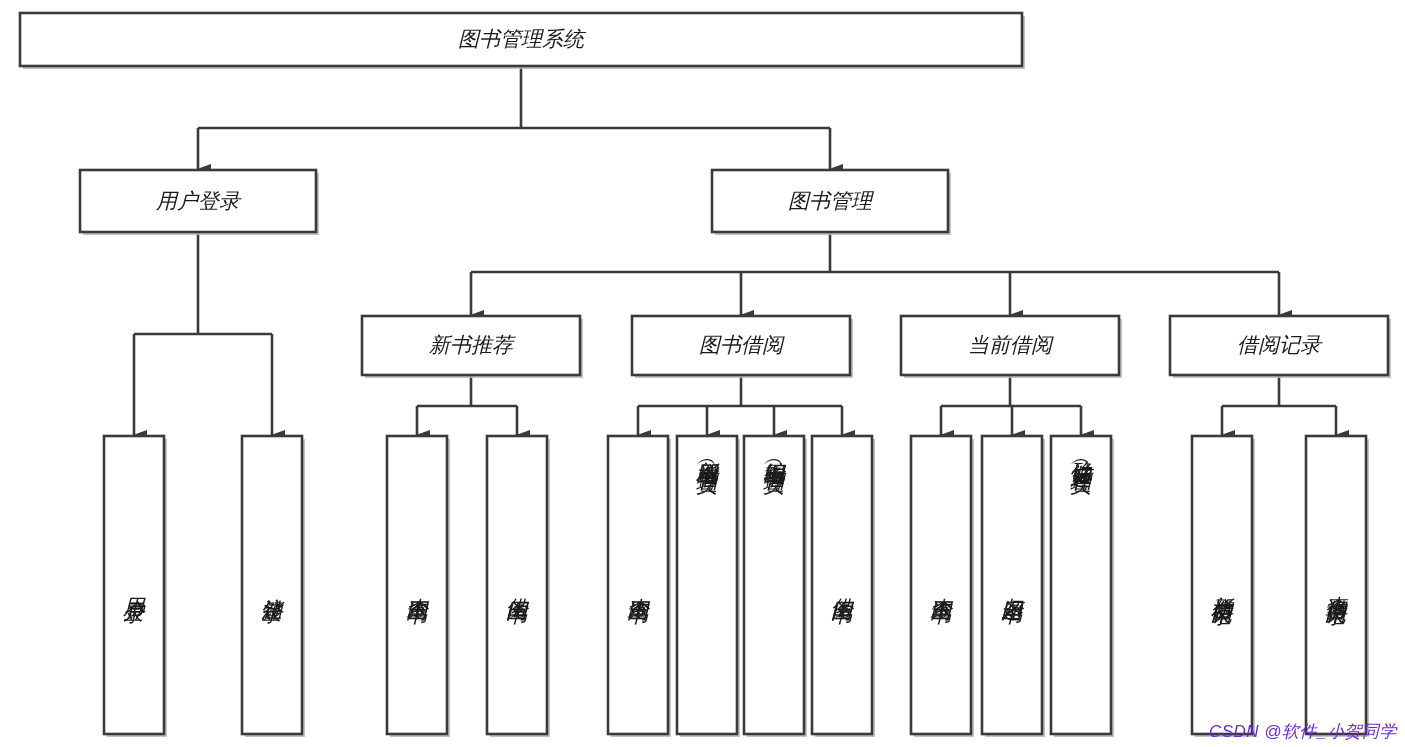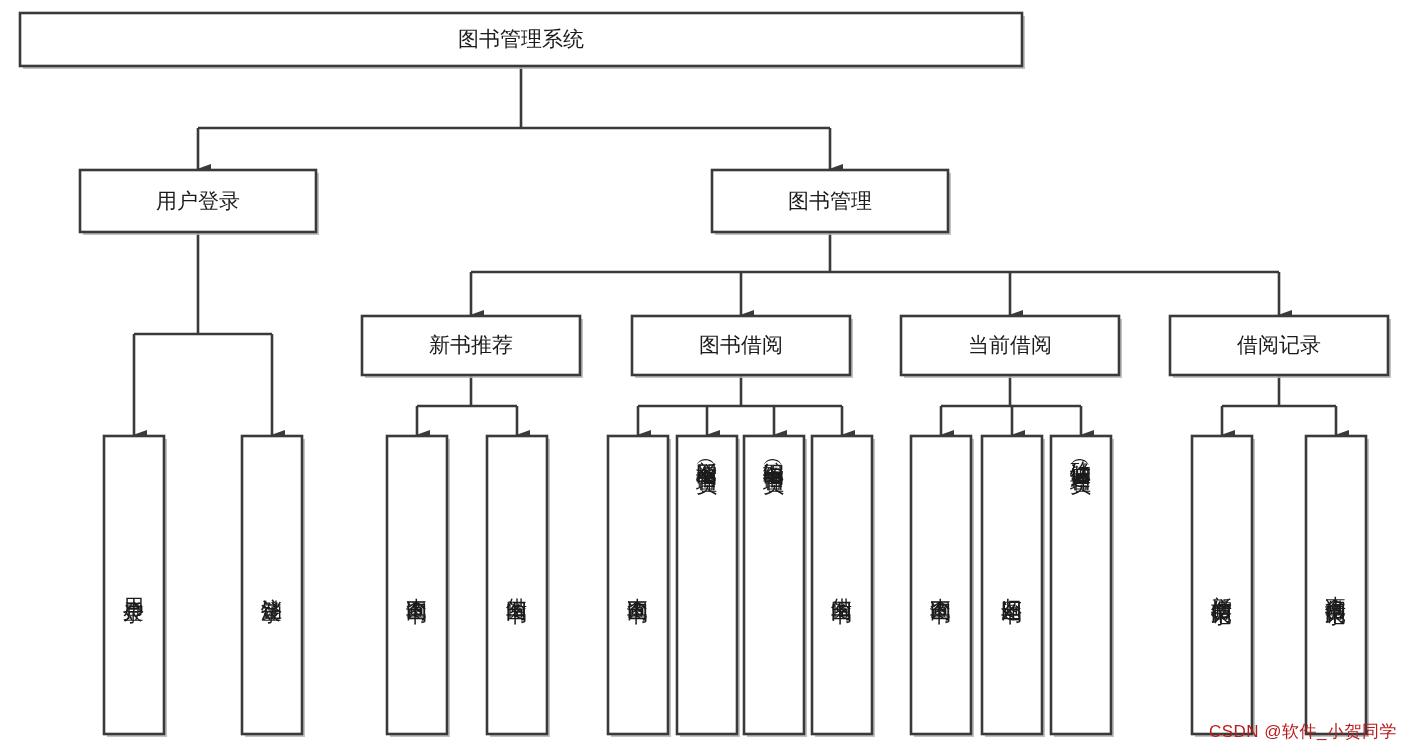--- a/index.html
+++ b/index.html
@@ -1,21 +1,21 @@
 <!DOCTYPE html>
 <html><head>
 <meta charset="utf-8">
 <style>
   html,body{margin:0;padding:0;background:#ffffff;}
   body{
     width:1405px;height:747px;
     font-family:"Liberation Sans","DejaVu Sans",sans-serif;
     overflow:hidden;
   }
-  #diagram-root{position:relative;width:1405px;height:747px;background:#fff;}
+  #diagram-root{position:relative;width:1405px;height:747px;background:#fff;font-style:italic;}
   svg#tree{position:absolute;left:0;top:0;width:1405px;height:747px;display:block;}
 
   .box-rect{fill:#ffffff;stroke:#3a3a3a;stroke-width:2.6;}
   .box-shadow{fill:#b8b8b8;opacity:.85;}
   .link{stroke:#3a3a3a;stroke-width:2.6;fill:none;stroke-linecap:butt;}
   .arrow-head{fill:#3a3a3a;}
 
   text{fill:#1b1b1b;}
   .h-label{
     font-size:21px;
@@ -36,21 +36,21 @@
     display:flex;
     align-items:flex-start;
     justify-content:center;
     pointer-events:none;
   }
   .v-label-wrap.mid{align-items:center;}
   .watermark{
     position:absolute;
     right:8px;bottom:4px;
     font-size:17px;
-    color:#b91c1c;
+    color:#6d28d9;
     letter-spacing:.5px;
     white-space:nowrap;
   }
 </style>
 </head>
 <body>
 
 <div id="diagram-root">
 
   <svg id="tree" viewBox="0 0 1405 747">

